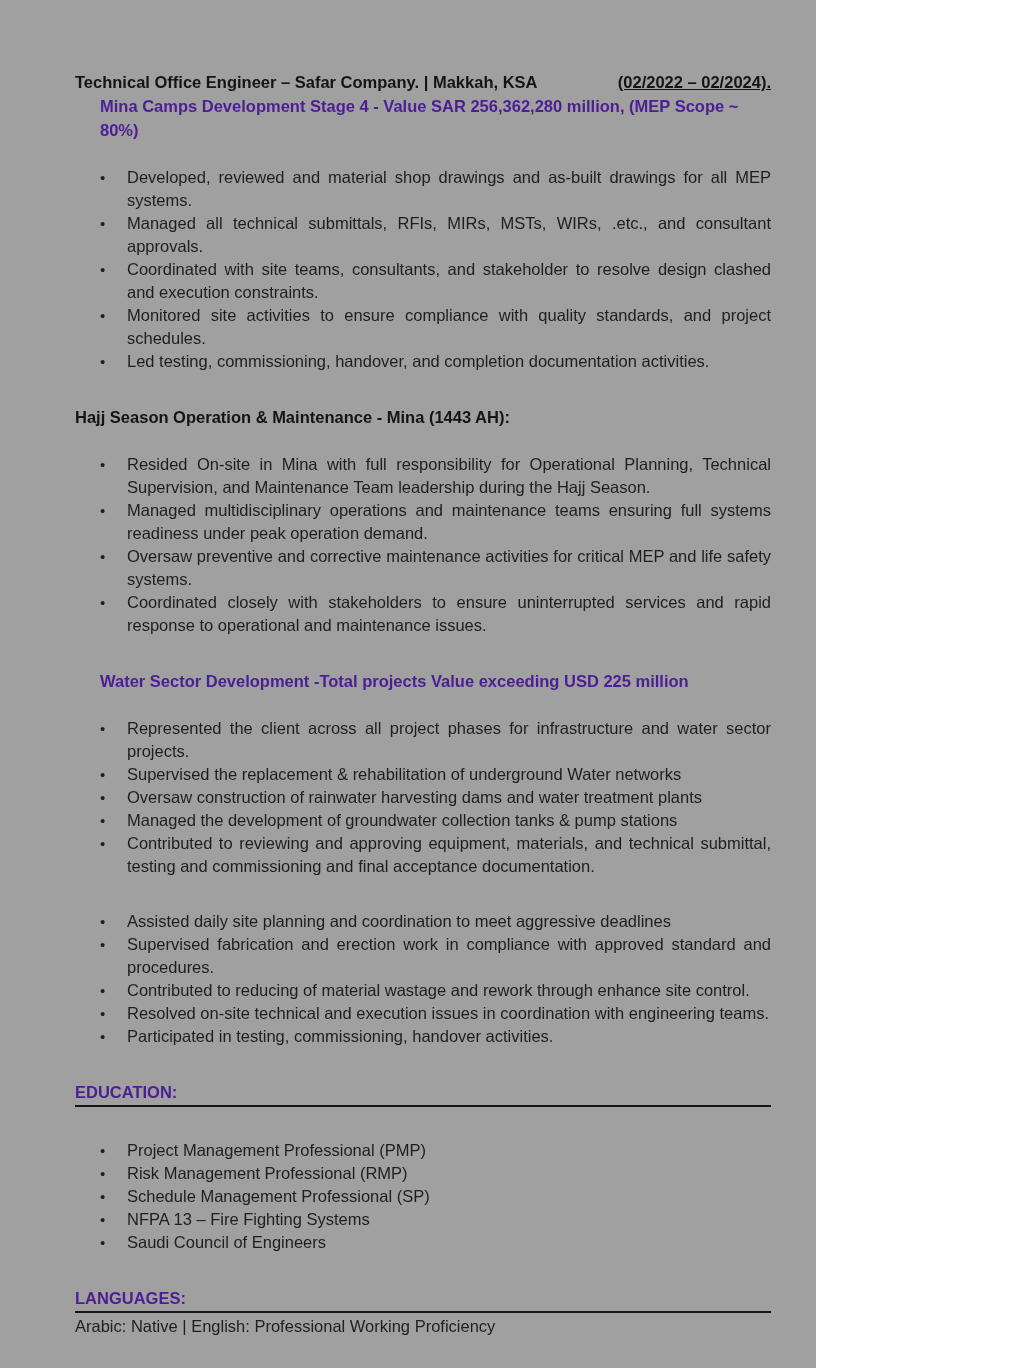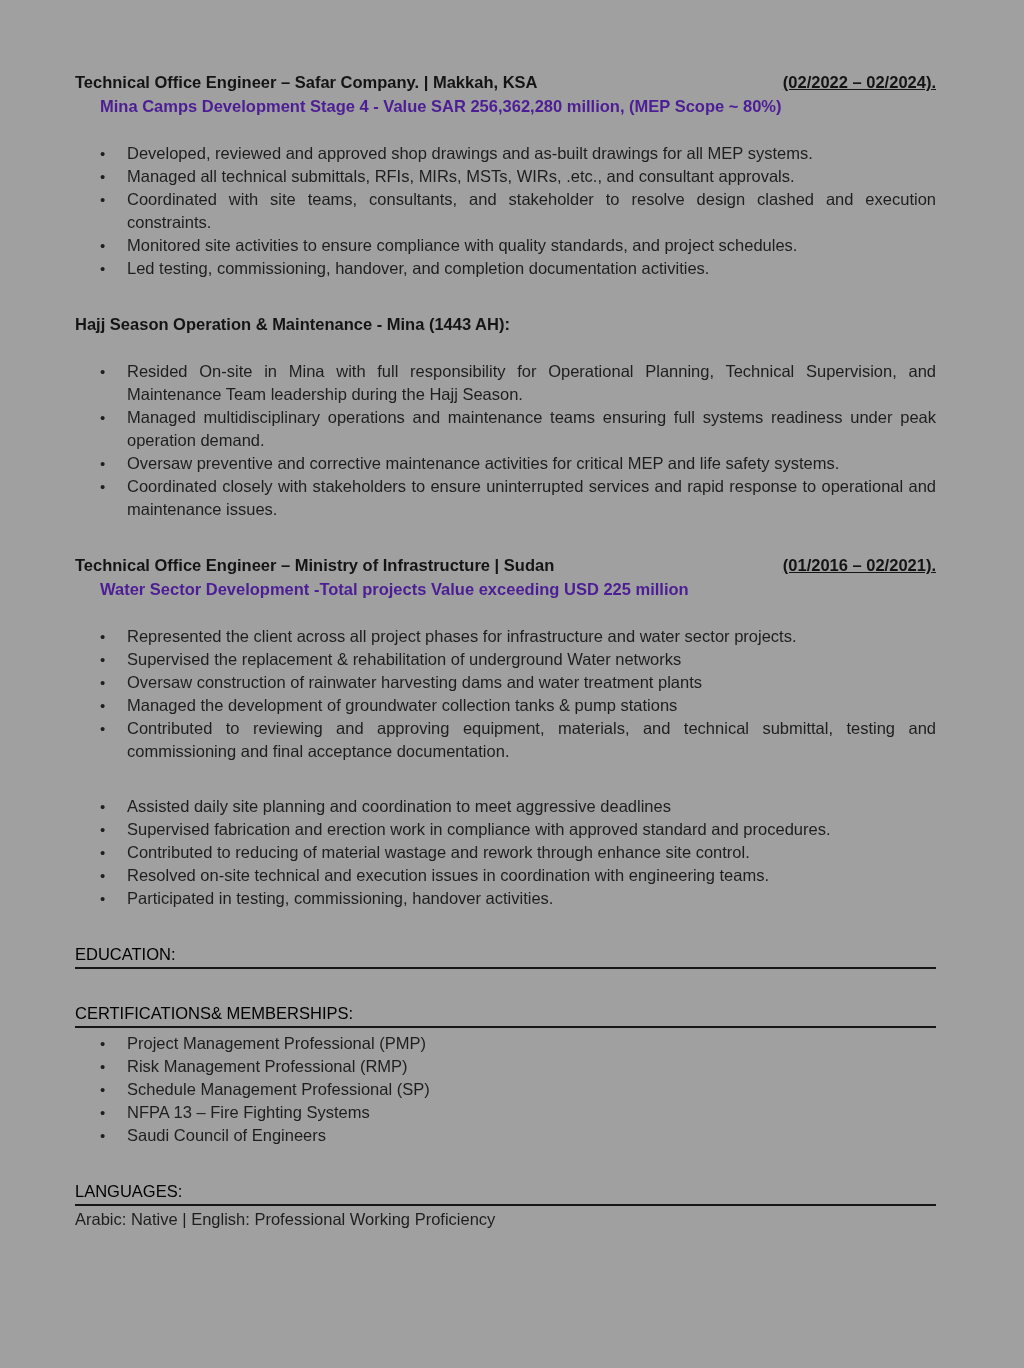--- a/index.html
+++ b/index.html
@@ -4,26 +4,26 @@
 <title>Resume Page</title>
 <style>
   html, body { margin: 0; padding: 0; }
   body {
     width: 1024px;
     height: 1368px;
     font-family: "Liberation Sans", sans-serif;
     -webkit-font-smoothing: antialiased;
   }
   .page {
-    width: 1024px;
+    width: 816px;
     height: 1368px;
     box-sizing: border-box;
     background: #a0a0a0;
     color: #1e1e1e;
-    padding: 70px 88px 0 75px;
+    padding: 70px 45px 0 75px;
     font-size: 16.5px;
     overflow: hidden;
   }
   .bold { font-weight: bold; }
   .job { margin-bottom: 32px; }
   .job-head {
     display: flex;
     justify-content: space-between;
     align-items: baseline;
     font-weight: bold;
@@ -52,22 +52,22 @@
   .marker {
     flex: 0 0 27px;
     font-size: 15px;
   }
   .btext {
     flex: 1 1 auto;
     text-align: justify;
   }
   .section { margin-bottom: 32px; }
   .section-heading {
-    font-weight: normal;
-    color: #000000;
+    font-weight: bold;
+    color: #4c1d95;
     line-height: 24px;
     padding-bottom: 1px;
     border-bottom: 2.5px solid #161616;
   }
   .section-text {
     line-height: 23px;
     margin-top: 2px;
   }
 </style>
 </head>
@@ -77,21 +77,21 @@
 
   <section class="job">
     <div class="job-head">
       <span class="job-title">Technical Office Engineer – Safar Company. | Makkah, KSA</span>
       <span class="job-dates">(02/2022 – 02/2024).</span>
     </div>
     <div class="job-subtitle">Mina Camps Development Stage 4 - Value SAR 256,362,280 million, (MEP Scope ~ 80%)</div>
     <ul class="bullets">
       <li class="bullet">
         <span class="marker">•</span>
-        <span class="btext">Developed, reviewed and approved shop drawings and as-built drawings for all MEP systems.</span>
+        <span class="btext">Developed, reviewed and material shop drawings and as-built drawings for all MEP systems.</span>
       </li>
       <li class="bullet">
         <span class="marker">•</span>
         <span class="btext">Managed all technical submittals, RFIs, MIRs, MSTs, WIRs, .etc., and consultant approvals.</span>
       </li>
       <li class="bullet">
         <span class="marker">•</span>
         <span class="btext">Coordinated with site teams, consultants, and stakeholder to resolve design clashed and execution constraints.</span>
       </li>
       <li class="bullet">
@@ -123,24 +123,20 @@
         <span class="btext">Oversaw preventive and corrective maintenance activities for critical MEP and life safety systems.</span>
       </li>
       <li class="bullet">
         <span class="marker">•</span>
         <span class="btext">Coordinated closely with stakeholders to ensure uninterrupted services and rapid response to operational and maintenance issues.</span>
       </li>
     </ul>
   </section>
 
   <section class="job">
-    <div class="job-head">
-      <span class="job-title">Technical Office Engineer – Ministry of Infrastructure | Sudan</span>
-      <span class="job-dates">(01/2016 – 02/2021).</span>
-    </div>
     <div class="job-subtitle">Water Sector Development -Total projects Value exceeding USD 225 million</div>
     <ul class="bullets">
       <li class="bullet">
         <span class="marker">•</span>
         <span class="btext">Represented the client across all project phases for infrastructure and water sector projects.</span>
       </li>
       <li class="bullet">
         <span class="marker">•</span>
         <span class="btext">Supervised the replacement &amp; rehabilitation of underground Water networks</span>
       </li>
@@ -182,21 +178,20 @@
         <span class="btext">Participated in testing, commissioning, handover activities.</span>
       </li>
     </ul>
   </section>
 
   <section class="section">
     <div class="section-heading">EDUCATION:</div>
   </section>
 
   <section class="section">
-    <div class="section-heading">CERTIFICATIONS&amp; MEMBERSHIPS:</div>
     <ul class="bullets tight">
       <li class="bullet">
         <span class="marker">•</span>
         <span class="btext">Project Management Professional (PMP)</span>
       </li>
       <li class="bullet">
         <span class="marker">•</span>
         <span class="btext">Risk Management Professional (RMP)</span>
       </li>
       <li class="bullet">

